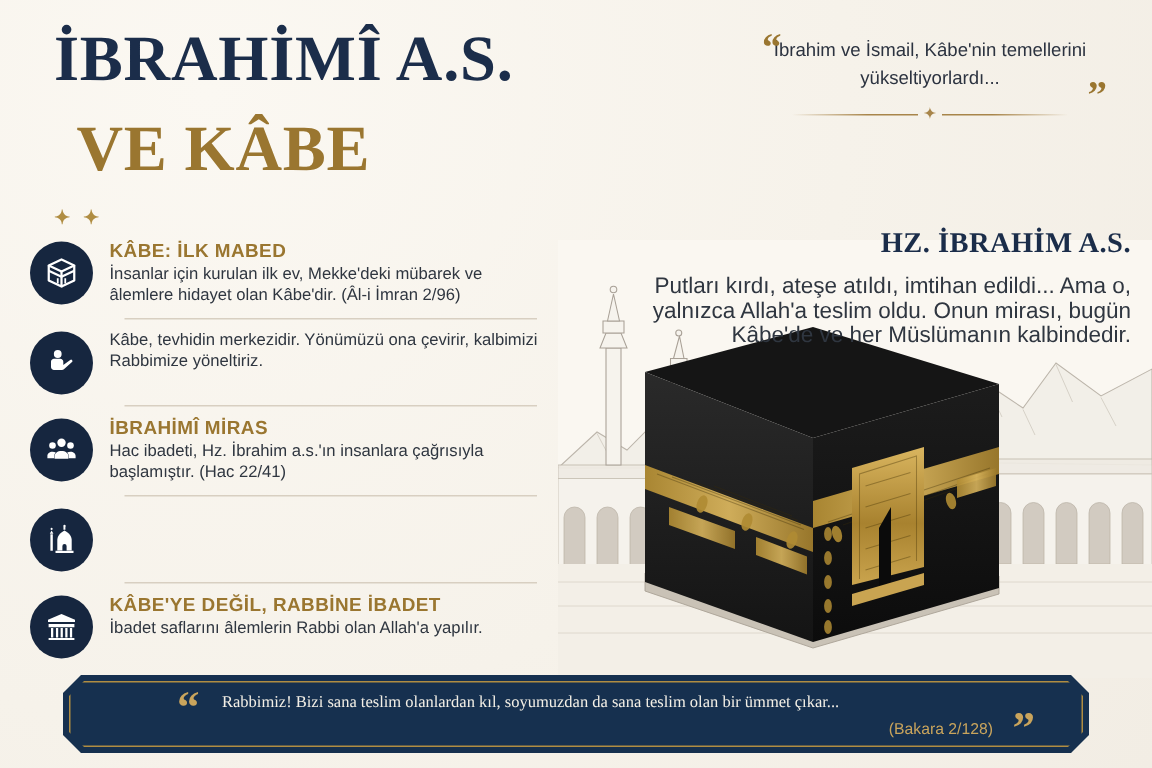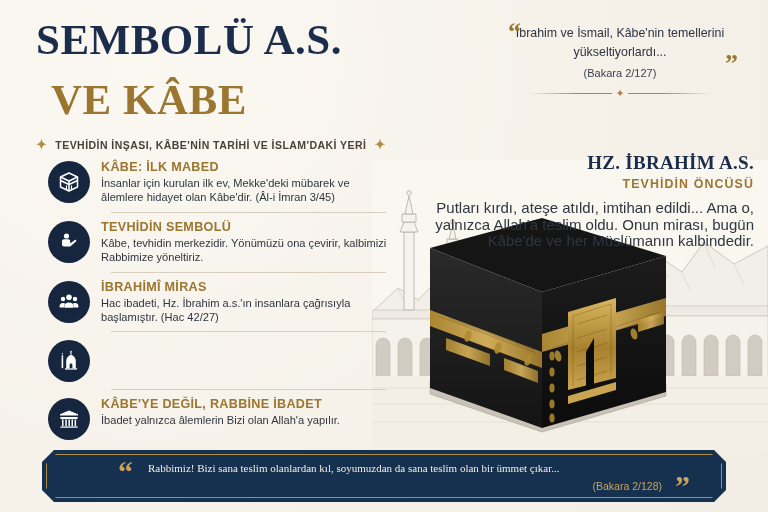--- a/index.html
+++ b/index.html
@@ -45,21 +45,21 @@
   .qmark.close{right:8px;bottom:-2px;}
   .topquote .src{font-size:11px;color:#3a4150;margin-top:5px;}
   .divider{
     margin-top:9px;display:flex;align-items:center;justify-content:center;gap:3px;
   }
   .divider .ln{height:1px;width:84px;background:linear-gradient(90deg,rgba(154,118,48,0) 0%,#a8854a 60%,#a8854a 100%);}
   .divider .ln.r{background:linear-gradient(270deg,rgba(154,118,48,0) 0%,#a8854a 60%,#a8854a 100%);}
   .divider .dmd{color:#a8854a;font-size:11px;line-height:1;}
 
   
-  .list{position:absolute;left:48px;top:152px;width:340px;}
+  .list{position:absolute;left:20px;top:152px;width:340px;}
   .item{display:flex;gap:11px;padding:7px 0 7px 0;position:relative;}
   .item + .item::before{
     content:"";position:absolute;left:63px;right:2px;top:0;height:1px;
     background:#d8cfc1;
   }
   .ic{
     width:42px;height:42px;border-radius:50%;background:#16263f;
     flex:0 0 42px;display:flex;align-items:center;justify-content:center;
     margin-top:2px;
   }
@@ -235,36 +235,34 @@
           <ellipse cx="180" cy="212" rx="2.6" ry="4.6"></ellipse>
           <ellipse cx="180" cy="228" rx="2.6" ry="4.6"></ellipse>
           <ellipse cx="180" cy="244" rx="2.6" ry="4.6"></ellipse>
           <ellipse cx="180" cy="258" rx="2.6" ry="4.6"></ellipse>
         </g>
       </g>
     </svg>
   </div>
 
   <div class="title-block">
-    <h1 class="t1">SEMBOLÜ A.S.</h1>
+    <h1 class="t1">İBRAHİMÎ A.S.</h1>
     <h1 class="t2">VE KÂBE</h1>
     <div class="tagline">
       <span class="star">✦</span>
-      <span>TEVHİDİN İNŞASI, KÂBE'NİN TARİHİ VE İSLAM'DAKİ YERİ</span>
       <span class="star">✦</span>
     </div>
   </div>
 
   <div class="topquote">
     <div class="qtext">
       <span class="qmark open">“</span>
       <span>İbrahim ve İsmail, Kâbe'nin temellerini yükseltiyorlardı...</span>
       <span class="qmark close">”</span>
     </div>
-    <div class="src">(Bakara 2/127)</div>
     <div class="divider">
       <span class="ln"></span>
       <span class="dmd">✦</span>
       <span class="ln r"></span>
     </div>
   </div>
 
   <div class="list">
 
     <div class="item">
@@ -273,51 +271,50 @@
           <path d="M12 3 L20.5 7 L12 11 L3.5 7 Z"></path>
           <path d="M3.5 7 V17 L12 21 V11"></path>
           <path d="M20.5 7 V17 L12 21"></path>
           <path d="M3.5 10.5 L12 14.5 L20.5 10.5"></path>
           <path d="M9.5 15.5 V19" stroke-width="1.2"></path>
           <path d="M14.5 15.5 V19" stroke-width="1.2"></path>
         </svg>
       </div>
       <div class="txt">
         <p class="ih">KÂBE: İLK MABED</p>
-        <p class="ib">İnsanlar için kurulan ilk ev, Mekke'deki mübarek ve âlemlere hidayet olan Kâbe'dir. (Âl-i İmran 3/45)</p>
+        <p class="ib">İnsanlar için kurulan ilk ev, Mekke'deki mübarek ve âlemlere hidayet olan Kâbe'dir. (Âl-i İmran 2/96)</p>
       </div>
     </div>
 
     <div class="item">
       <div class="ic">
         <svg width="24" height="24" viewBox="0 0 24 24" fill="#fff">
           <circle cx="9.5" cy="6" r="2.6"></circle>
           <path d="M7 9.2 h4.2 c1.1 0 2 .9 2 2 v2.2 l4.6 -3.4 a.9 .9 0 0 1 1.2 1.4 l-5.2 4.6 c-.4 .4 -1 .6 -1.6 .6 H7 c-1.1 0 -2 -.9 -2 -2 v-3.4 c0 -1.1 .9 -2 2 -2 z"></path>
         </svg>
       </div>
       <div class="txt">
-        <p class="ih">TEVHİDİN SEMBOLÜ</p>
         <p class="ib">Kâbe, tevhidin merkezidir. Yönümüzü ona çevirir, kalbimizi Rabbimize yöneltiriz.</p>
       </div>
     </div>
 
     <div class="item">
       <div class="ic">
         <svg width="24" height="24" viewBox="0 0 24 24" fill="#fff">
           <circle cx="6" cy="9" r="2.2"></circle>
           <circle cx="18" cy="9" r="2.2"></circle>
           <circle cx="12" cy="7.2" r="2.8"></circle>
           <path d="M2.6 17.5 v-1.6 c0-1.6 1.5-2.8 3.4-2.8 .8 0 1.6 .2 2.2 .6 -.6 .6 -1 1.4 -1 2.2 v1.6 z"></path>
           <path d="M21.4 17.5 h-4.6 v-1.6 c0-.8 -.4 -1.6 -1 -2.2 .6 -.4 1.4 -.6 2.2 -.6 1.9 0 3.4 1.2 3.4 2.8 z"></path>
           <path d="M7.4 17.8 v-1.9 c0-1.9 2-3.3 4.6-3.3 s4.6 1.4 4.6 3.3 v1.9 z"></path>
         </svg>
       </div>
       <div class="txt">
         <p class="ih">İBRAHİMÎ MİRAS</p>
-        <p class="ib">Hac ibadeti, Hz. İbrahim a.s.'ın insanlara çağrısıyla başlamıştır. (Hac 42/27)</p>
+        <p class="ib">Hac ibadeti, Hz. İbrahim a.s.'ın insanlara çağrısıyla başlamıştır. (Hac 22/41)</p>
       </div>
     </div>
 
     <div class="item">
       <div class="ic">
         <svg width="24" height="24" viewBox="0 0 24 24" fill="#fff">
           <path d="M4.6 8.2 h1.6 v11 H4.6 z"></path>
           <path d="M4.2 7.8 h2.4 l-1.2 -2.2 z"></path>
           <circle cx="5.4" cy="4.6" r=".7"></circle>
           <path d="M14 5.6 c3 1.6 4.8 3.8 4.8 6.4 v7 H9.2 v-7 c0 -2.6 1.8 -4.8 4.8 -6.4 z"></path>
@@ -337,29 +334,28 @@
           <path d="M5 12.6 h1.5 v6.4 H5 z"></path>
           <path d="M8.3 12.6 h1.5 v6.4 H8.3 z"></path>
           <path d="M11.4 12.6 h1.5 v6.4 h-1.5 z"></path>
           <path d="M14.5 12.6 h1.5 v6.4 h-1.5 z"></path>
           <path d="M17.6 12.6 h1.5 v6.4 h-1.5 z"></path>
           <path d="M3.4 19.4 h17.2 v1.3 H3.4 z"></path>
         </svg>
       </div>
       <div class="txt">
         <p class="ih">KÂBE'YE DEĞİL, RABBİNE İBADET</p>
-        <p class="ib">İbadet yalnızca âlemlerin Bizi olan Allah'a yapılır.</p>
+        <p class="ib">İbadet saflarını âlemlerin Rabbi olan Allah'a yapılır.</p>
       </div>
     </div>
 
   </div>
 
   <div class="rpanel">
     <h2 class="rh1">HZ. İBRAHİM A.S.</h2>
-    <div class="rh2">TEVHİDİN ÖNCÜSÜ</div>
     <p class="rbody">Putları kırdı, ateşe atıldı, imtihan edildi... Ama o, yalnızca Allah'a teslim oldu. Onun mirası, bugün Kâbe'de ve her Müslümanın kalbindedir.</p>
   </div>
 
   <div class="banner">
     <div class="inner"></div>
     <span class="bq o">“</span>
     <div class="btext">Rabbimiz! Bizi sana teslim olanlardan kıl, soyumuzdan da sana teslim olan bir ümmet çıkar...</div>
     <span class="bsrc">(Bakara 2/128)</span>
     <span class="bq c">”</span>
   </div>

